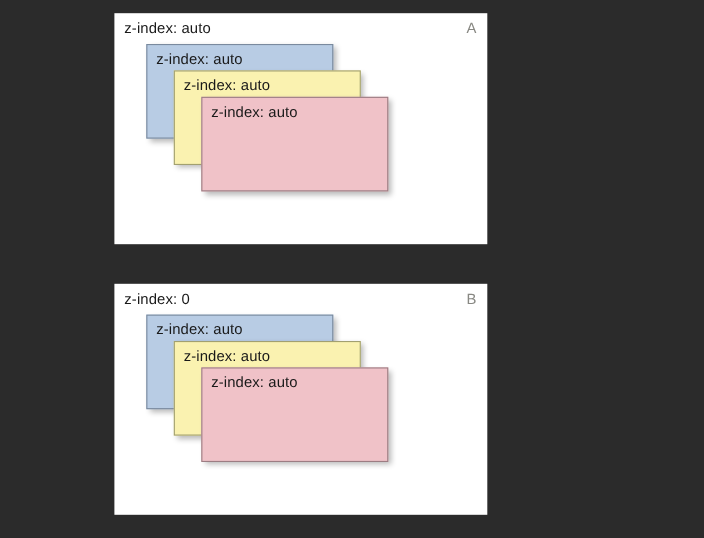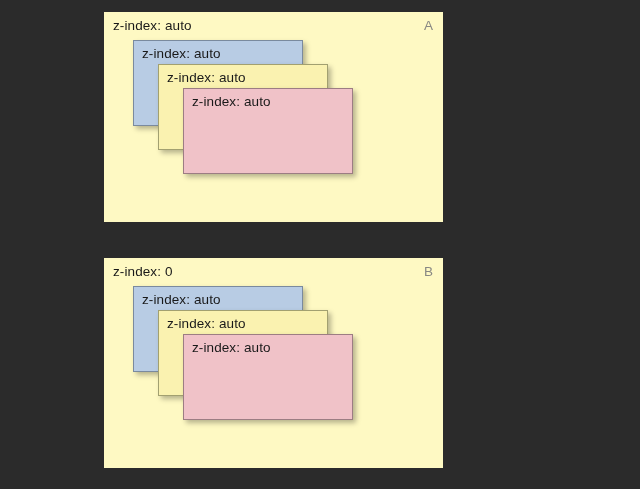--- a/index.html
+++ b/index.html
@@ -13,21 +13,21 @@
     font-family: "Liberation Sans", sans-serif;
     overflow: hidden;
     position: relative;
   }
 
   .panel {
     position: absolute;
     left: 104px;
     width: 339px;
     height: 210px;
-    background: #fef9c3;
+    background: #ffffff;
     box-sizing: border-box;
   }
   #panel-a { top: 12px; }
   #panel-b { top: 258px; text-decoration: underline; }
 
   .panel-label-zindex {
     position: absolute;
     left: 9px;
     top: 6px;
     font-size: 13.5px;

